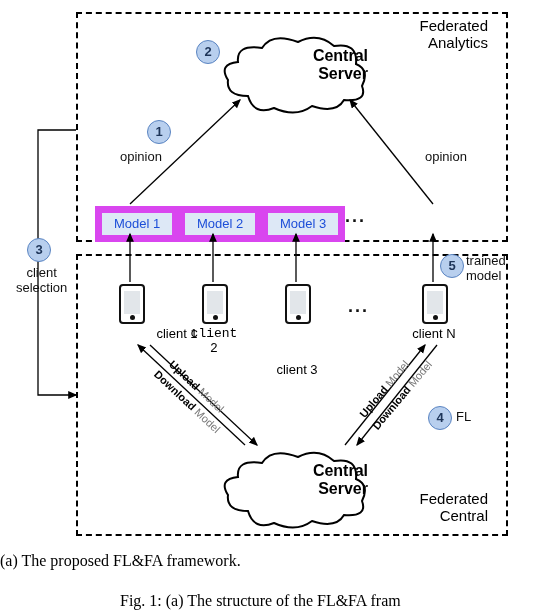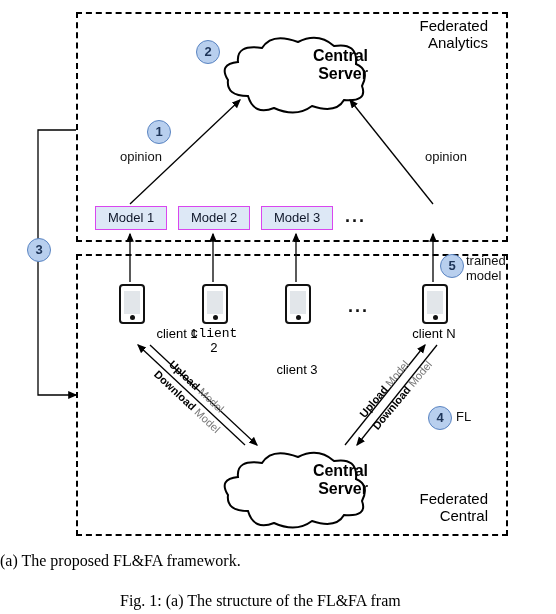--- a/index.html
+++ b/index.html
@@ -32,23 +32,23 @@
     position: absolute;
     text-align: center;
     font-weight: bold;
     font-size: 16px;
     line-height: 1.1;
   }
   .cloud svg { position: absolute; left:0; top:0; width:100%; height:100%; }
   .cloud .label { position: relative; z-index: 2; text-align: right; }
   .model-box {
     position: absolute;
-    border: 1px solid #d946ef;
+    border: 7px solid #d946ef;
     background: #dde8f6;
-    color: #0f172a;
+    color: #1d4ed8;
     font-size: 13px;
     line-height: 22px;
     height: 22px;
     text-align: center;
   }
   .phone {
     position: absolute;
     width: 22px; height: 36px;
     border: 2px solid #111;
     border-radius: 4px;
@@ -207,20 +207,24 @@
       <span>Server</span>
     </div>
   </div>
 
   <div class="circ-num" style="left:147px; top:120px;">1</div>
   <div class="circ-num" style="left:196px; top:40px;">2</div>
   <div class="circ-num" style="left:27px;  top:238px;">3</div>
   <div class="circ-num" style="left:428px; top:406px;">4</div>
   <div class="circ-num" style="left:440px; top:254px;">5</div>
 
+  <div class="small-text" style="left:16px; top:266px; text-align:center;">
+    <span>client</span><br>
+    <span>selection</span>
+  </div>
   <div class="small-text" style="left:466px; top:254px;">
     <span>trained</span><br>
     <span>model</span>
   </div>
   <div class="small-text" style="left:456px; top:410px;">FL</div>
 
   <div class="caption" style="top:552px;">(a) The proposed FL&amp;FA framework.</div>
   <div class="caption partial" style="left:120px; top:592px;">Fig. 1: (a) The structure of the FL&amp;FA fram</div>
 
 </div>

